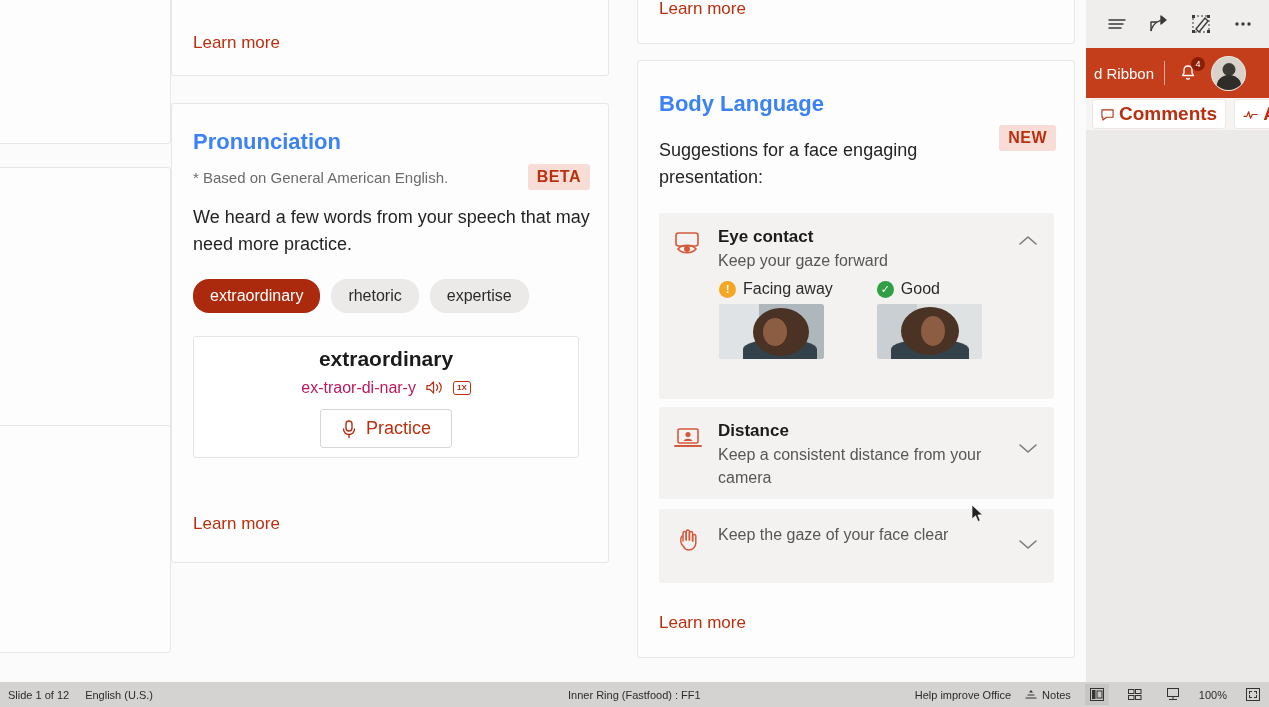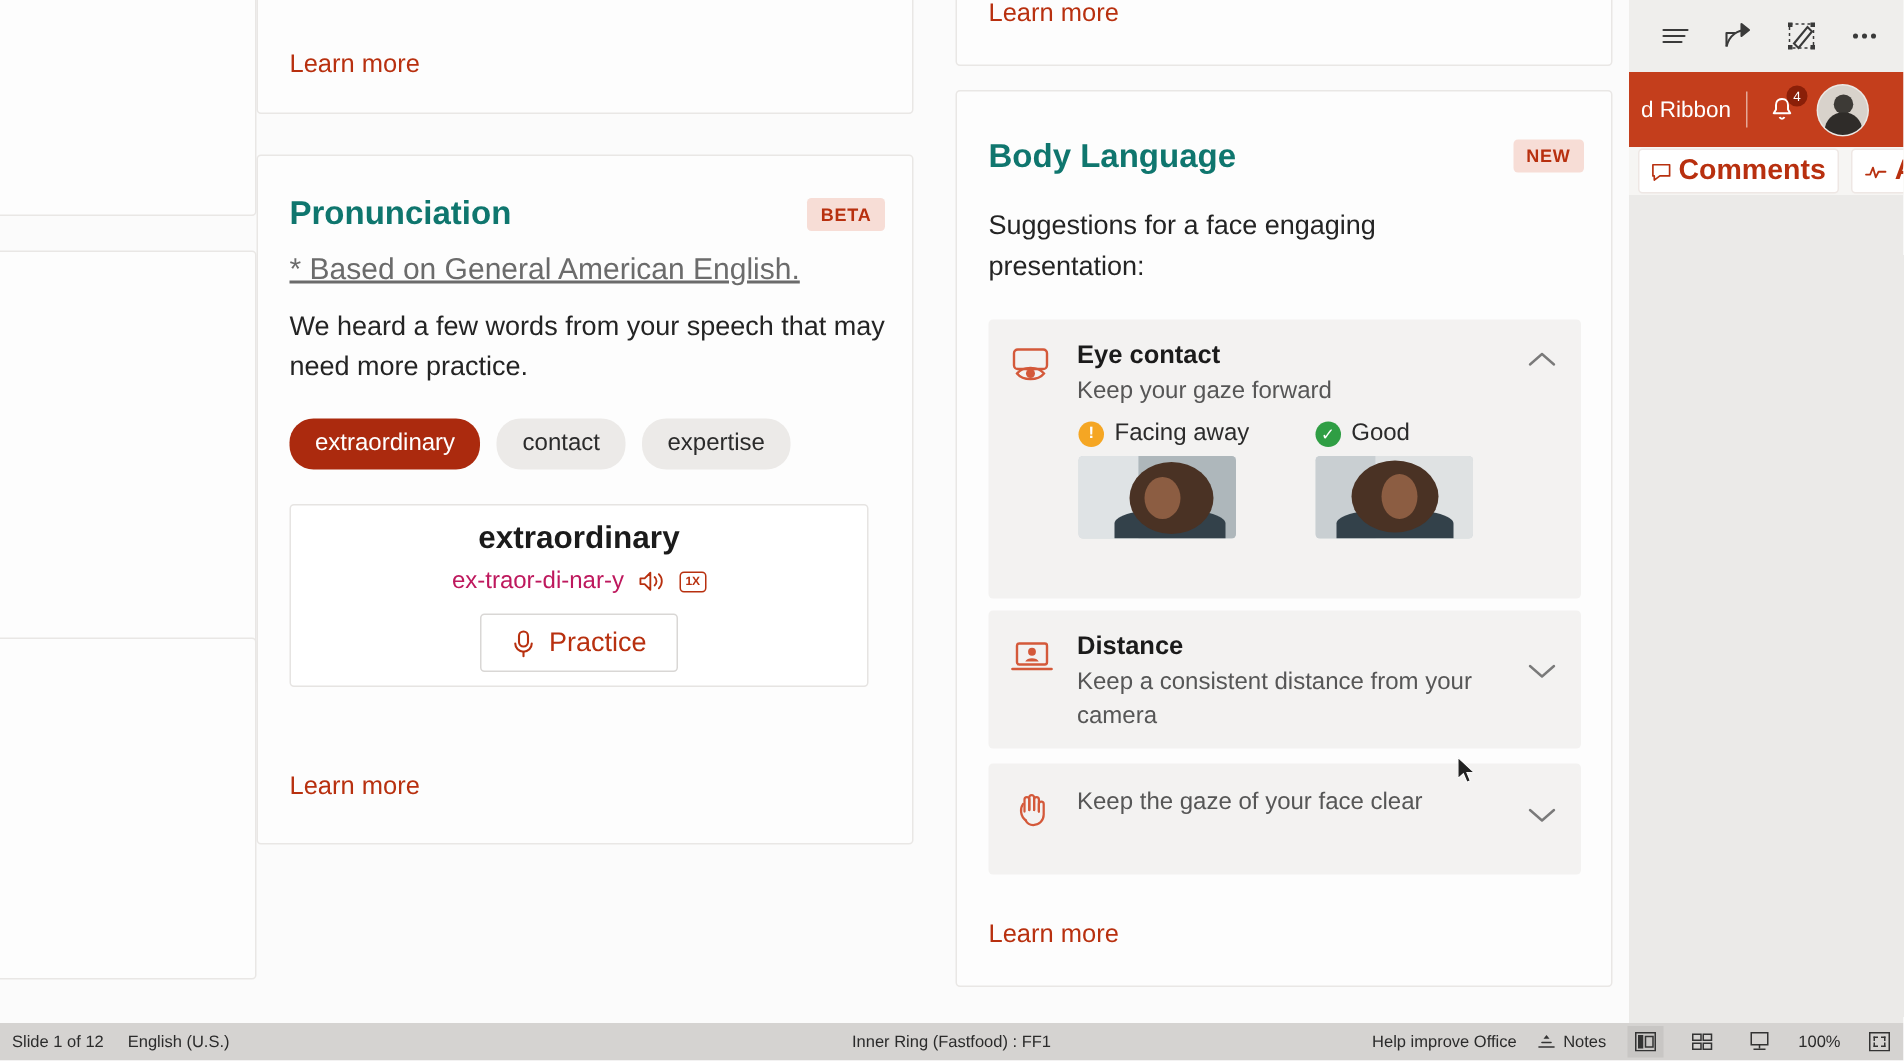--- a/index.html
+++ b/index.html
@@ -45,24 +45,24 @@
   #card-l1{left:-164px;top:-34px;width:335px;height:178px;}
   #card-l2{left:-164px;top:167px;width:335px;height:290px;}
   #card-l3{left:-164px;top:425px;width:335px;height:228px;}
 
   
   #card-m1{left:171px;top:-76px;width:438px;height:152px;}
   #card-m2{left:171px;top:103px;width:438px;height:460px;}
 
   .learn-more{color:#b8300f;font-size:17px;cursor:pointer;}
 
-  .card-title{font-size:22px;font-weight:bold;color:#0f766e;}
-  .badge{background:#f7ddd6;color:#b8300f;font-size:12px;font-weight:bold;letter-spacing:.5px;
-     padding:4px 9px;border-radius:3px;}
-  .sub-note{font-size:20px;color:#6b6b6b;text-decoration:underline;}
+  .card-title{font-size:22px;font-weight:bold;color:#3b82f6;}
+  .badge{background:#f7ddd6;color:#b8300f;font-size:16px;font-weight:bold;letter-spacing:.5px;
+     padding:4px 9px;border-radius:3px;margin-top:32px;}
+  .sub-note{font-size:15px;color:#6b6b6b;}
   .body-text{font-size:18px;color:#242424;line-height:27px;}
 
   .chips{display:flex;gap:11px;}
   .chip{border-radius:16px;padding:8px 17px;font-size:16px;cursor:pointer;white-space:nowrap;}
   .chip.plain{background:#eceae8;color:#2b2b2b;}
   .chip.active{background:#ab2a0e;color:#fff;}
 
   #practice-box{position:absolute;left:21px;top:232px;width:386px;height:122px;
      background:#fff;border:1px solid #e6e4e2;border-radius:3px;box-sizing:border-box;
      display:flex;flex-direction:column;align-items:center;justify-content:center;gap:8px;}
@@ -216,21 +216,21 @@
   </div>
 
   <div class="card" id="card-m2">
     <div style="position:absolute;left:21px;top:25px;" class="card-title">Pronunciation</div>
     <div class="badge" style="position:absolute;right:18px;top:28px;">BETA</div>
     <div class="sub-note" style="position:absolute;left:21px;top:65px;">* Based on General American English.</div>
     <div class="body-text" style="position:absolute;left:21px;top:100px;width:400px;">We heard a few words from your speech that may need more practice.</div>
 
     <div class="chips" style="position:absolute;left:21px;top:175px;">
       <div class="chip active">extraordinary</div>
-      <div class="chip plain">contact</div>
+      <div class="chip plain">rhetoric</div>
       <div class="chip plain">expertise</div>
     </div>
 
     <div id="practice-box">
       <div id="word-big">extraordinary</div>
       <div id="syll-row">
         <span id="syllables">ex-traor-di-nar-y</span>
         <span class="sp-icon">
           <svg width="19" height="17" viewBox="0 0 20 18">
             <path d="M2 7 h3 L9 3 v12 L5 11 H2 z" fill="none" stroke="#b8300f" stroke-width="1.3" stroke-linejoin="round"></path>

